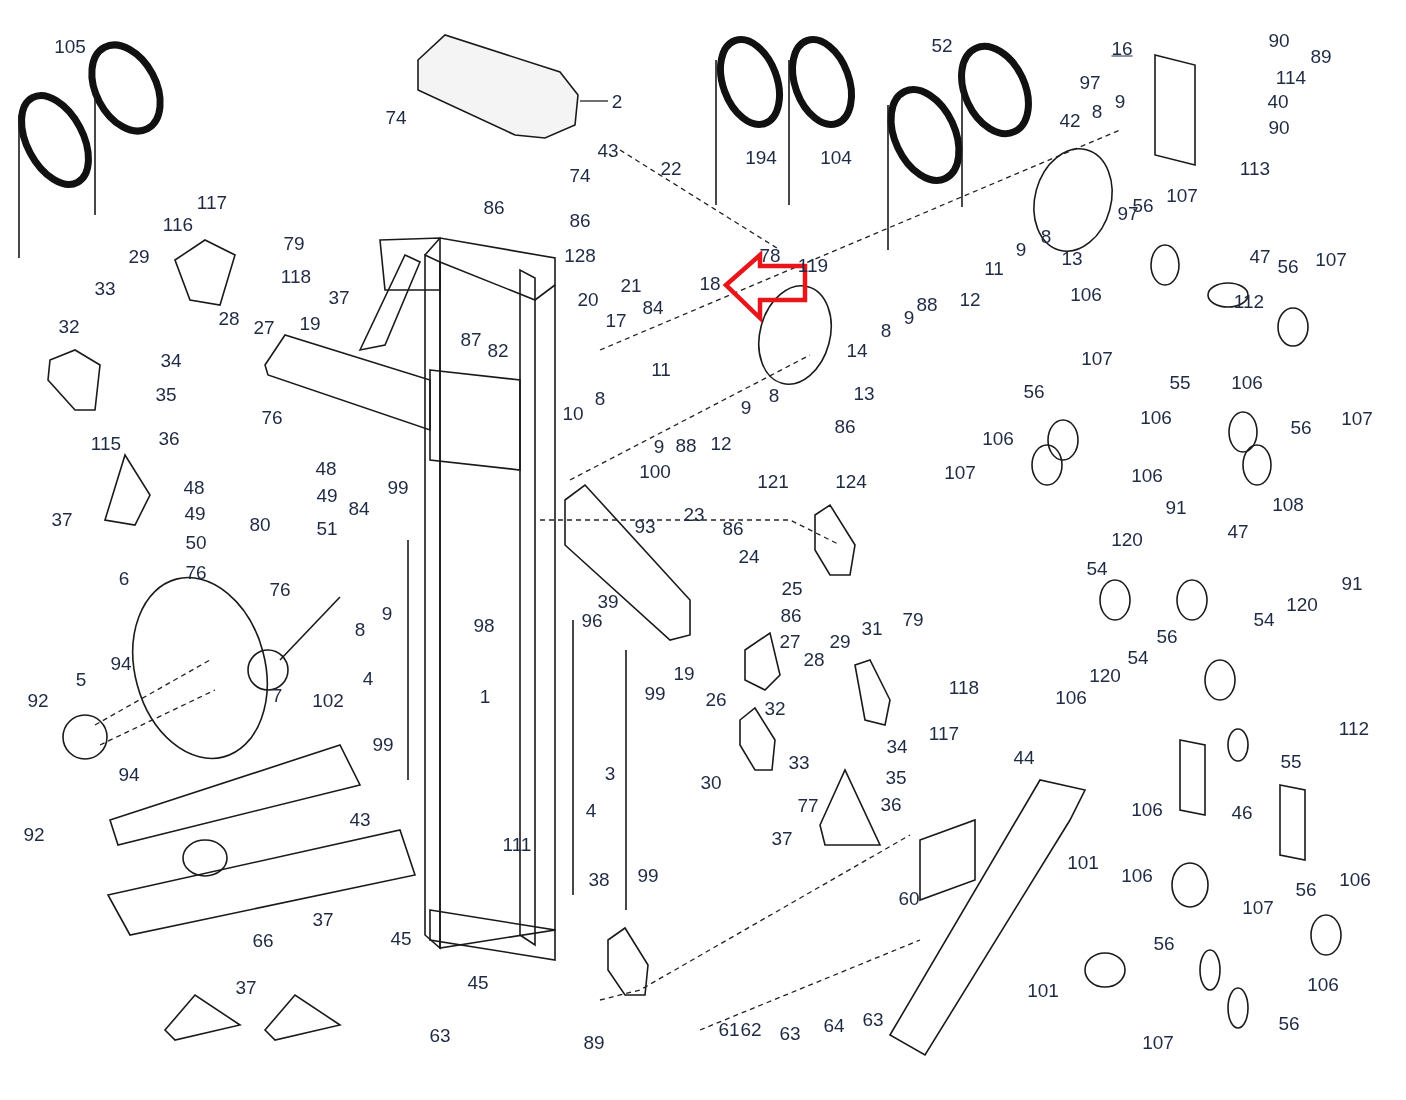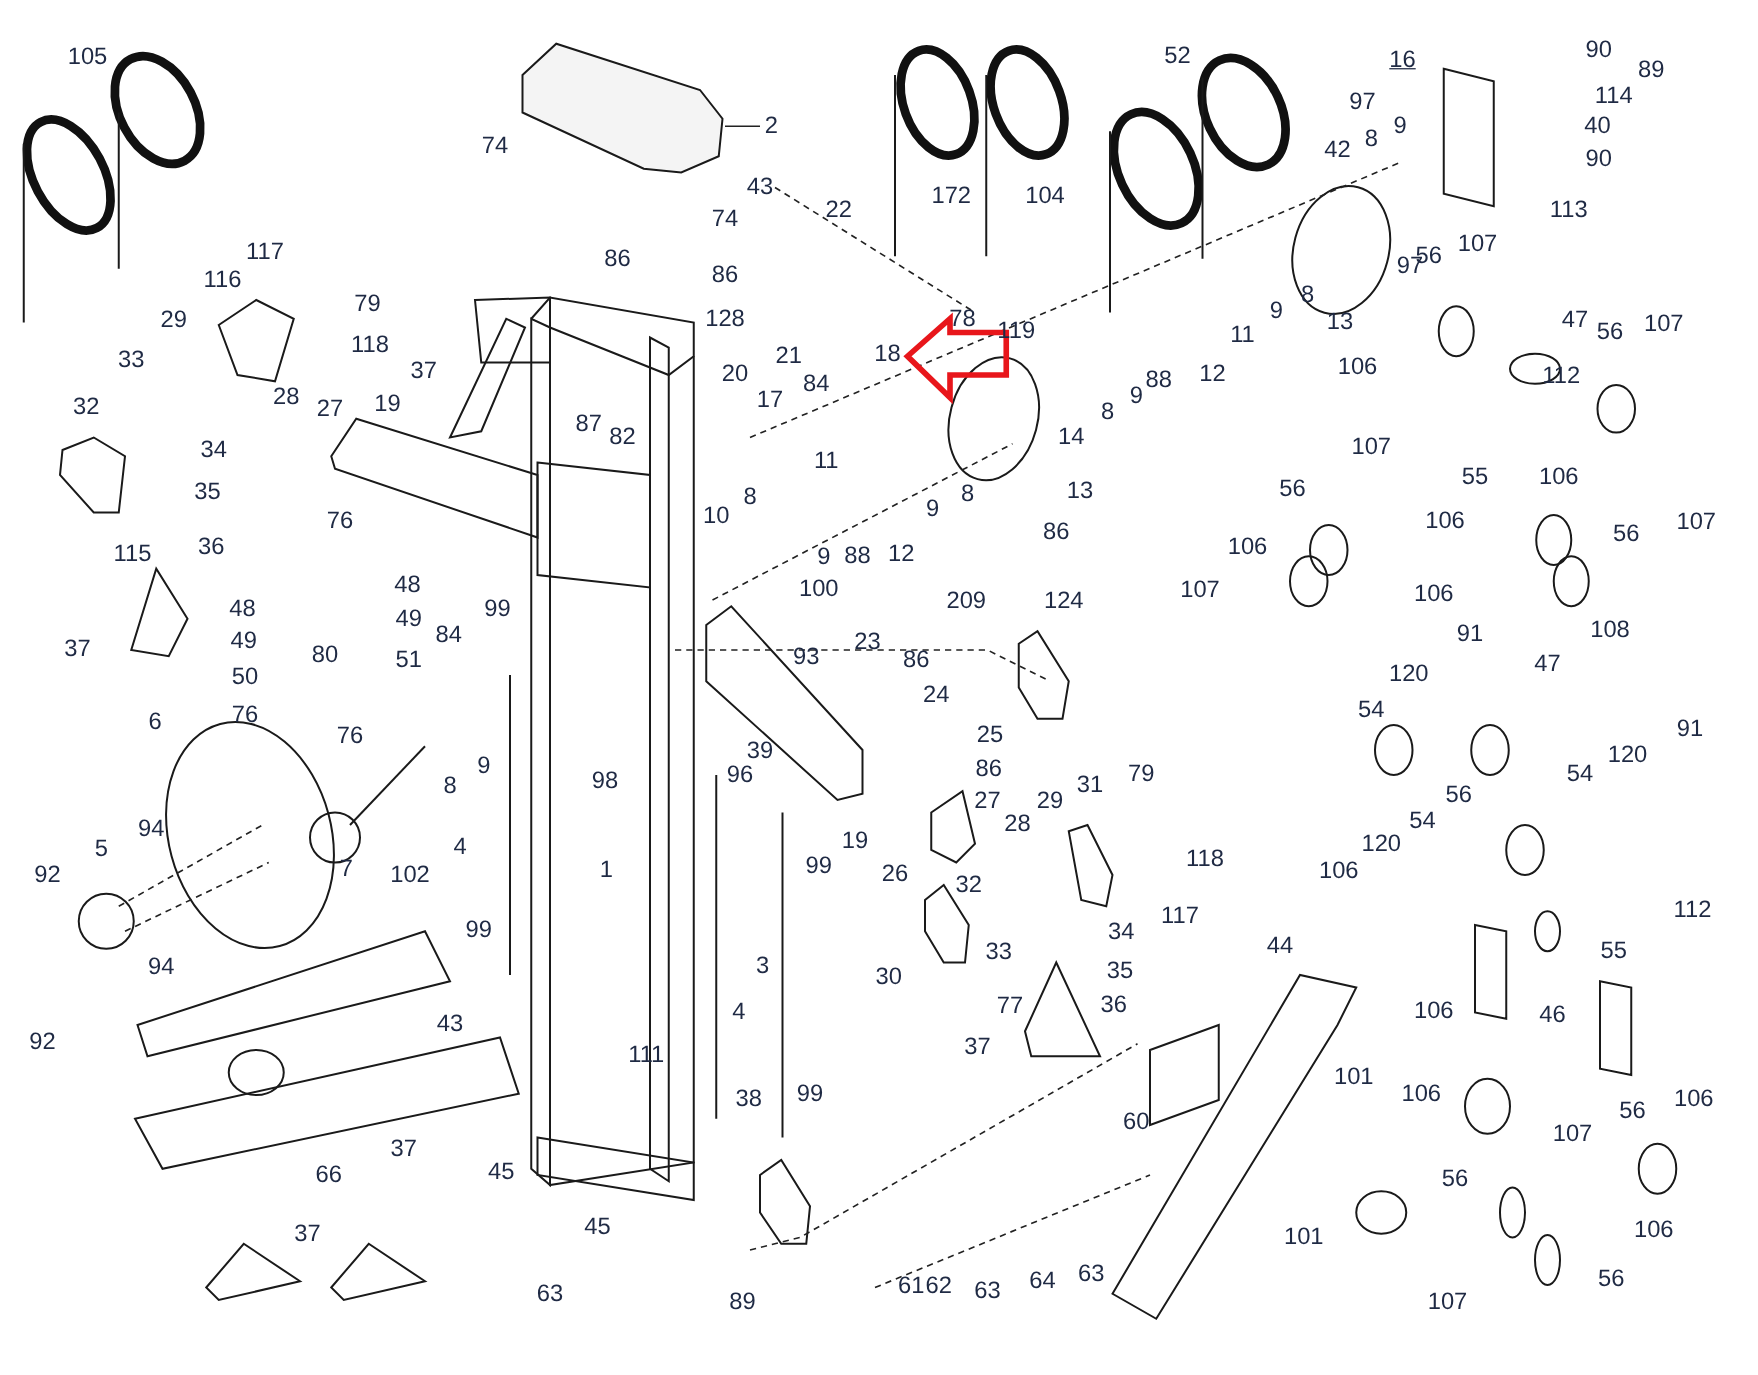--- a/index.html
+++ b/index.html
@@ -149,42 +149,42 @@
     <span class="lbl" style="left: 580px; top: 175px; color: rgb(31, 42, 68);">74</span>
     <span class="lbl" style="left: 494px; top: 207px; color: rgb(31, 42, 68);">86</span>
     <span class="lbl" style="left: 580px; top: 220px; color: rgb(31, 42, 68);">86</span>
     <span class="lbl" style="left: 608px; top: 150px; color: rgb(31, 42, 68);">43</span>
     <span class="lbl" style="left: 671px; top: 168px; color: rgb(31, 42, 68);">22</span>
     <span class="lbl" style="left: 580px; top: 255px; color: rgb(31, 42, 68);">128</span>
     <span class="lbl" style="left: 770px; top: 244px; color: rgb(31, 42, 68); margin-top: 11px;">78</span>
     <span class="lbl" style="left: 813px; top: 265px; color: rgb(31, 42, 68);">119</span>
     <span class="lbl" style="left: 710px; top: 283px; color: rgb(31, 42, 68);">18</span>
     <span class="lbl" style="left: 631px; top: 285px; color: rgb(31, 42, 68);">21</span>
-    <span class="lbl" style="left: 761px; top: 157px; color: rgb(31, 42, 68);">172</span>
+    <span class="lbl" style="left: 761px; top: 157px; color: rgb(31, 42, 68);">194</span>
     <span class="lbl" style="left: 836px; top: 157px; color: rgb(31, 42, 68);">104</span>
     <span class="lbl" style="left: 942px; top: 45px; color: rgb(31, 42, 68);">52</span>
     <span class="lbl" style="left: 588px; top: 299px; color: rgb(31, 42, 68);">20</span>
     <span class="lbl" style="left: 616px; top: 320px; color: rgb(31, 42, 68);">17</span>
     <span class="lbl" style="left: 653px; top: 307px; color: rgb(31, 42, 68);">84</span>
     <span class="lbl" style="left: 471px; top: 339px; color: rgb(31, 42, 68);">87</span>
     <span class="lbl" style="left: 498px; top: 350px; color: rgb(31, 42, 68);">82</span>
     <span class="lbl" style="left: 857px; top: 350px; color: rgb(31, 42, 68);">14</span>
     <span class="lbl" style="left: 886px; top: 330px; color: rgb(31, 42, 68);">8</span>
     <span class="lbl" style="left: 864px; top: 393px; color: rgb(31, 42, 68);">13</span>
     <span class="lbl" style="left: 661px; top: 369px; color: rgb(31, 42, 68);">11</span>
     <span class="lbl" style="left: 600px; top: 398px; color: rgb(31, 42, 68);">8</span>
     <span class="lbl" style="left: 746px; top: 407px; color: rgb(31, 42, 68);">9</span>
     <span class="lbl" style="left: 774px; top: 395px; color: rgb(31, 42, 68);">8</span>
     <span class="lbl" style="left: 573px; top: 413px; color: rgb(31, 42, 68);">10</span>
     <span class="lbl" style="left: 659px; top: 446px; color: rgb(31, 42, 68);">9</span>
     <span class="lbl" style="left: 686px; top: 445px; color: rgb(31, 42, 68);">88</span>
     <span class="lbl" style="left: 721px; top: 443px; color: rgb(31, 42, 68);">12</span>
     <span class="lbl" style="left: 845px; top: 426px; color: rgb(31, 42, 68);">86</span>
     <span class="lbl" style="left: 655px; top: 471px; color: rgb(31, 42, 68);">100</span>
-    <span class="lbl" style="left: 773px; top: 481px; color: rgb(31, 42, 68);">209</span>
+    <span class="lbl" style="left: 773px; top: 481px; color: rgb(31, 42, 68);">121</span>
     <span class="lbl" style="left: 851px; top: 481px; color: rgb(31, 42, 68);">124</span>
     <span class="lbl" style="left: 272px; top: 417px; color: rgb(31, 42, 68);">76</span>
     <span class="lbl" style="left: 194px; top: 487px; color: rgb(31, 42, 68);">48</span>
     <span class="lbl" style="left: 326px; top: 468px; color: rgb(31, 42, 68);">48</span>
     <span class="lbl" style="left: 195px; top: 513px; color: rgb(31, 42, 68);">49</span>
     <span class="lbl" style="left: 327px; top: 495px; color: rgb(31, 42, 68);">49</span>
     <span class="lbl" style="left: 359px; top: 508px; color: rgb(31, 42, 68);">84</span>
     <span class="lbl" style="left: 260px; top: 524px; color: rgb(31, 42, 68);">80</span>
     <span class="lbl" style="left: 327px; top: 528px; color: rgb(31, 42, 68);">51</span>
     <span class="lbl" style="left: 196px; top: 542px; color: rgb(31, 42, 68);">50</span>

